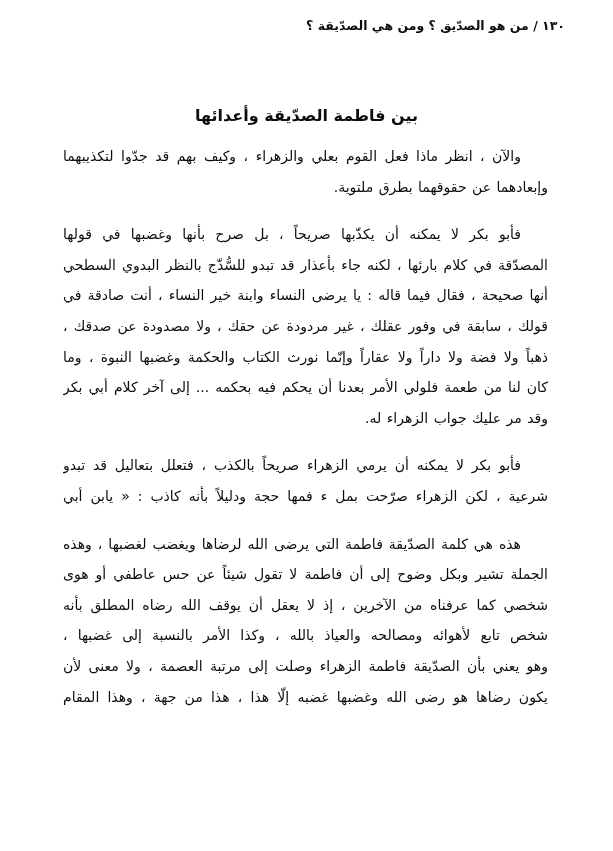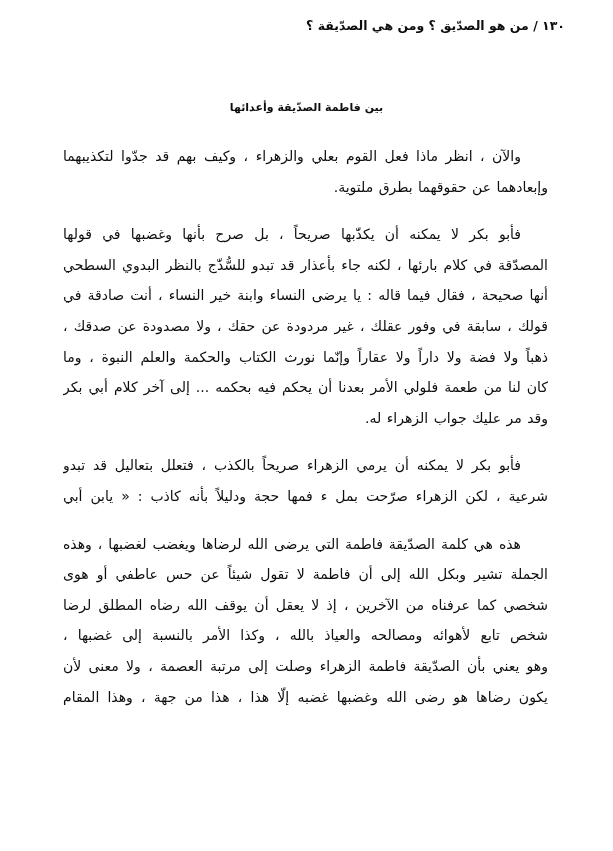--- a/index.html
+++ b/index.html
@@ -27,23 +27,23 @@
     font-size: 12.5px;
     font-weight: bold;
     line-height: 22px;
     letter-spacing: 0;
   }
   .section-title {
     position: absolute;
     top: 95px;
     right: 0;
     left: 0;
-    margin: 0;
+    margin: 8px;
     text-align: center;
-    font-size: 11px;
+    font-size: 16px;
     font-weight: bold;
     line-height: 26px;
   }
   .body-text {
     position: absolute;
     top: 124px;
     right: 48px;
     left: 46px;
     font-size: 14px;
   }
@@ -86,33 +86,33 @@
     <p>
       <span class="line j ind">والآن ، انظر ماذا فعل القوم بعلي والزهراء ، وكيف بهم قد جدّوا لتكذيبهما</span>
       <span class="line last">وإبعادهما عن حقوقهما بطرق ملتوية.</span>
     </p>
 
     <p>
       <span class="line j ind">فأبو بكر لا يمكنه أن يكذّبها صريحاً ، بل صرح بأنها وغضبها في قولها</span>
       <span class="line j">المصدّقة في كلام بارئها ، لكنه جاء بأعذار قد تبدو للسُّذّج بالنظر البدوي السطحي</span>
       <span class="line j">أنها صحيحة ، فقال فيما قاله : يا يرضى النساء وابنة خير النساء ، أنت صادقة في</span>
       <span class="line j">قولك ، سابقة في وفور عقلك ، غير مردودة عن حقك ، ولا مصدودة عن صدقك ،</span>
-      <span class="line j">ذهباً ولا فضة ولا داراً ولا عقاراً وإنّما نورث الكتاب والحكمة والعلم النبوة ، وما</span>
+      <span class="line j">ذهباً ولا فضة ولا داراً ولا عقاراً وإنّما نورث الكتاب والحكمة وغضبها النبوة ، وما</span>
       <span class="line j">كان لنا من طعمة فلولي الأمر بعدنا أن يحكم فيه بحكمه ... إلى آخر كلام أبي بكر</span>
       <span class="line last">وقد مر عليك جواب الزهراء له.</span>
     </p>
 
     <p>
       <span class="line j ind">فأبو بكر لا يمكنه أن يرمي الزهراء صريحاً بالكذب ، فتعلل بتعاليل قد تبدو</span>
       <span class="line j">شرعية ، لكن الزهراء صرّحت بمل ء فمها حجة ودليلاً بأنه كاذب : « يابن أبي</span>
     </p>
 
     <p>
       <span class="line j ind">هذه هي كلمة الصدّيقة فاطمة التي يرضى الله لرضاها ويغضب لغضبها ، وهذه</span>
-      <span class="line j">الجملة تشير وبكل الله إلى أن فاطمة لا تقول شيئاً عن حس عاطفي أو هوى</span>
-      <span class="line j">شخصي كما عرفناه من الآخرين ، إذ لا يعقل أن يوقف الله رضاه المطلق لرضا</span>
+      <span class="line j">الجملة تشير وبكل وضوح إلى أن فاطمة لا تقول شيئاً عن حس عاطفي أو هوى</span>
+      <span class="line j">شخصي كما عرفناه من الآخرين ، إذ لا يعقل أن يوقف الله رضاه المطلق بأنه</span>
       <span class="line j">شخص تابع لأهوائه ومصالحه والعياذ بالله ، وكذا الأمر بالنسبة إلى غضبها ،</span>
       <span class="line j">وهو يعني بأن الصدّيقة فاطمة الزهراء وصلت إلى مرتبة العصمة ، ولا معنى لأن</span>
       <span class="line j">يكون رضاها هو رضى الله وغضبها غضبه إلّا هذا ، هذا من جهة ، وهذا المقام</span>
     </p>
 
   </div>
 </div>
 
 </body></html>

